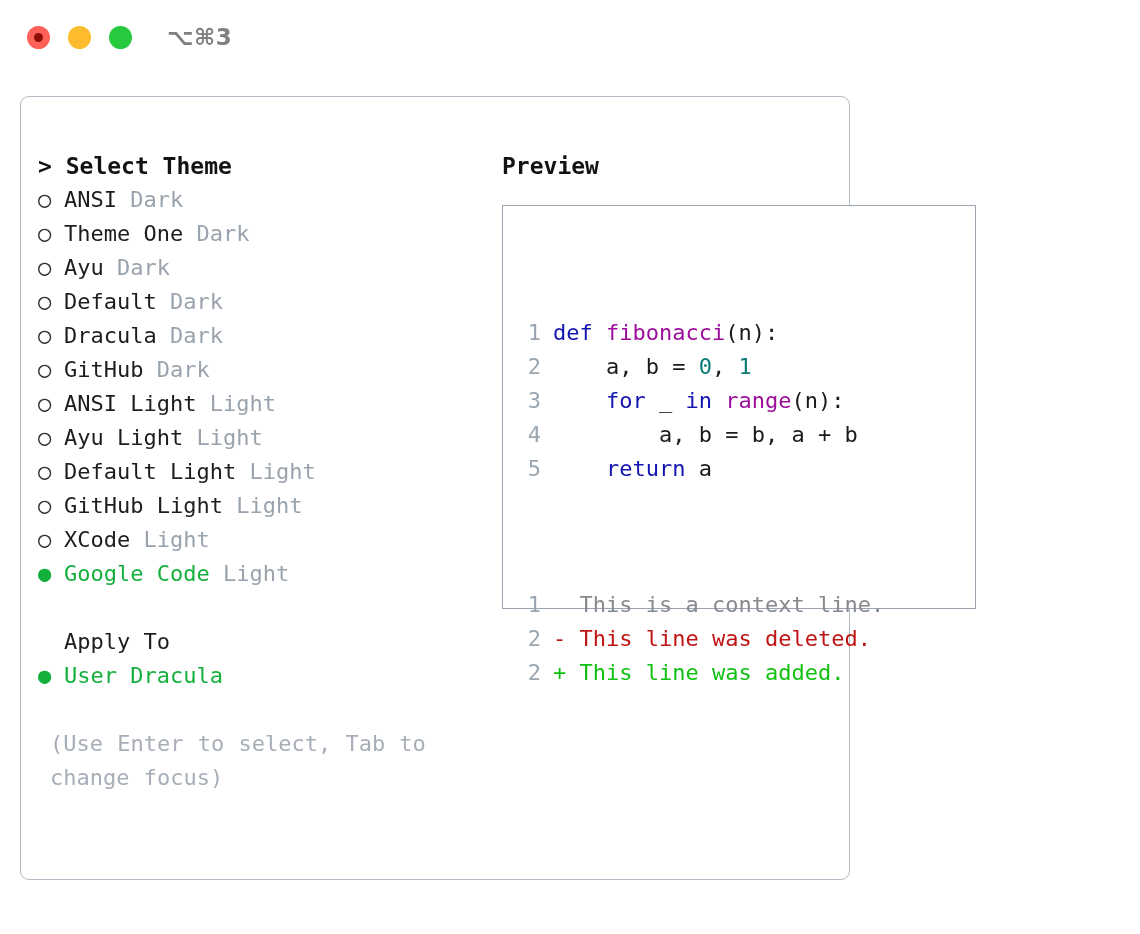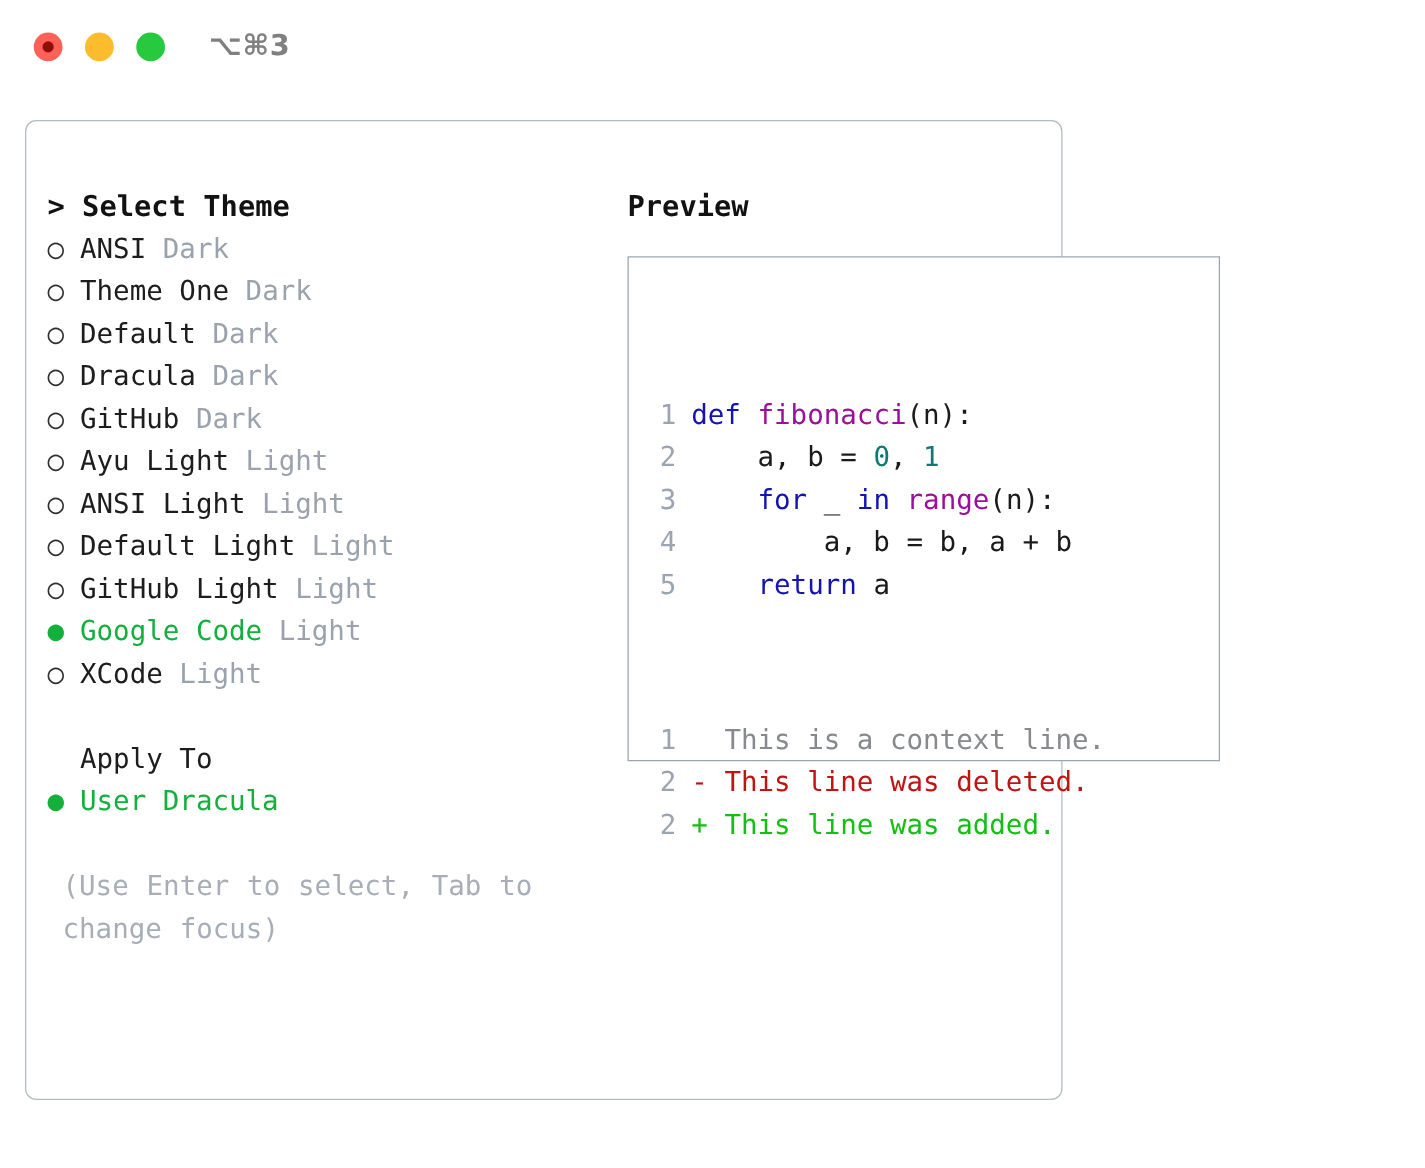--- a/index.html
+++ b/index.html
@@ -185,21 +185,21 @@
     text-align: right;
     color: #9aa5b1;
     margin-right: 12px;
   }
 
   .kw   { color: #1414b0; }
   .fn   { color: #9c0f9c; }
   .num  { color: #0b7a75; }
   .pln  { color: #1a1a1a; }
 
-  .diff-block { margin-top: 22px; }
+  .diff-block { margin-top: 34px; }
   .diff-ctx { color: #86898d; }
   .diff-del { color: #c01414; }
   .diff-add { color: #12c012; }
 </style>
 </head>
 <body>
 
 <div class="window">
 
   <div class="titlebar">
@@ -213,29 +213,30 @@
 
   <div class="card">
     <div class="columns">
 
       <div class="left-col">
         <div class="list-title">&gt; Select Theme</div>
 
         <div id="theme-list">
             <div class="opt-row"><span class="bullet bullet-off">○</span><span>ANSI</span><span class="opt-suffix"> Dark</span></div>
             <div class="opt-row"><span class="bullet bullet-off">○</span><span>Theme One</span><span class="opt-suffix"> Dark</span></div>
+            <div class="opt-row"><span class="bullet bullet-off">○</span><span>Ayu</span><span class="opt-suffix"> Dark</span></div>
             <div class="opt-row"><span class="bullet bullet-off">○</span><span>Default</span><span class="opt-suffix"> Dark</span></div>
             <div class="opt-row"><span class="bullet bullet-off">○</span><span>Dracula</span><span class="opt-suffix"> Dark</span></div>
             <div class="opt-row"><span class="bullet bullet-off">○</span><span>GitHub</span><span class="opt-suffix"> Dark</span></div>
+            <div class="opt-row"><span class="bullet bullet-off">○</span><span>ANSI Light</span><span class="opt-suffix"> Light</span></div>
             <div class="opt-row"><span class="bullet bullet-off">○</span><span>Ayu Light</span><span class="opt-suffix"> Light</span></div>
-            <div class="opt-row"><span class="bullet bullet-off">○</span><span>ANSI Light</span><span class="opt-suffix"> Light</span></div>
             <div class="opt-row"><span class="bullet bullet-off">○</span><span>Default Light</span><span class="opt-suffix"> Light</span></div>
             <div class="opt-row"><span class="bullet bullet-off">○</span><span>GitHub Light</span><span class="opt-suffix"> Light</span></div>
+            <div class="opt-row"><span class="bullet bullet-off">○</span><span>XCode</span><span class="opt-suffix"> Light</span></div>
             <div class="opt-row"><span class="bullet bullet-on">●</span><span class="opt-name-on">Google Code</span><span class="opt-suffix"> Light</span></div>
-            <div class="opt-row"><span class="bullet bullet-off">○</span><span>XCode</span><span class="opt-suffix"> Light</span></div>
           </div>
 
         <div class="spacer-sm"></div>
 
         <div class="section-title">Apply To</div>
         <div id="apply-list">
             <div class="opt-row"><span class="bullet bullet-on">●</span><span class="opt-name-on">User Dracula</span></div>
           </div>
 
         <div class="spacer-md"></div>

